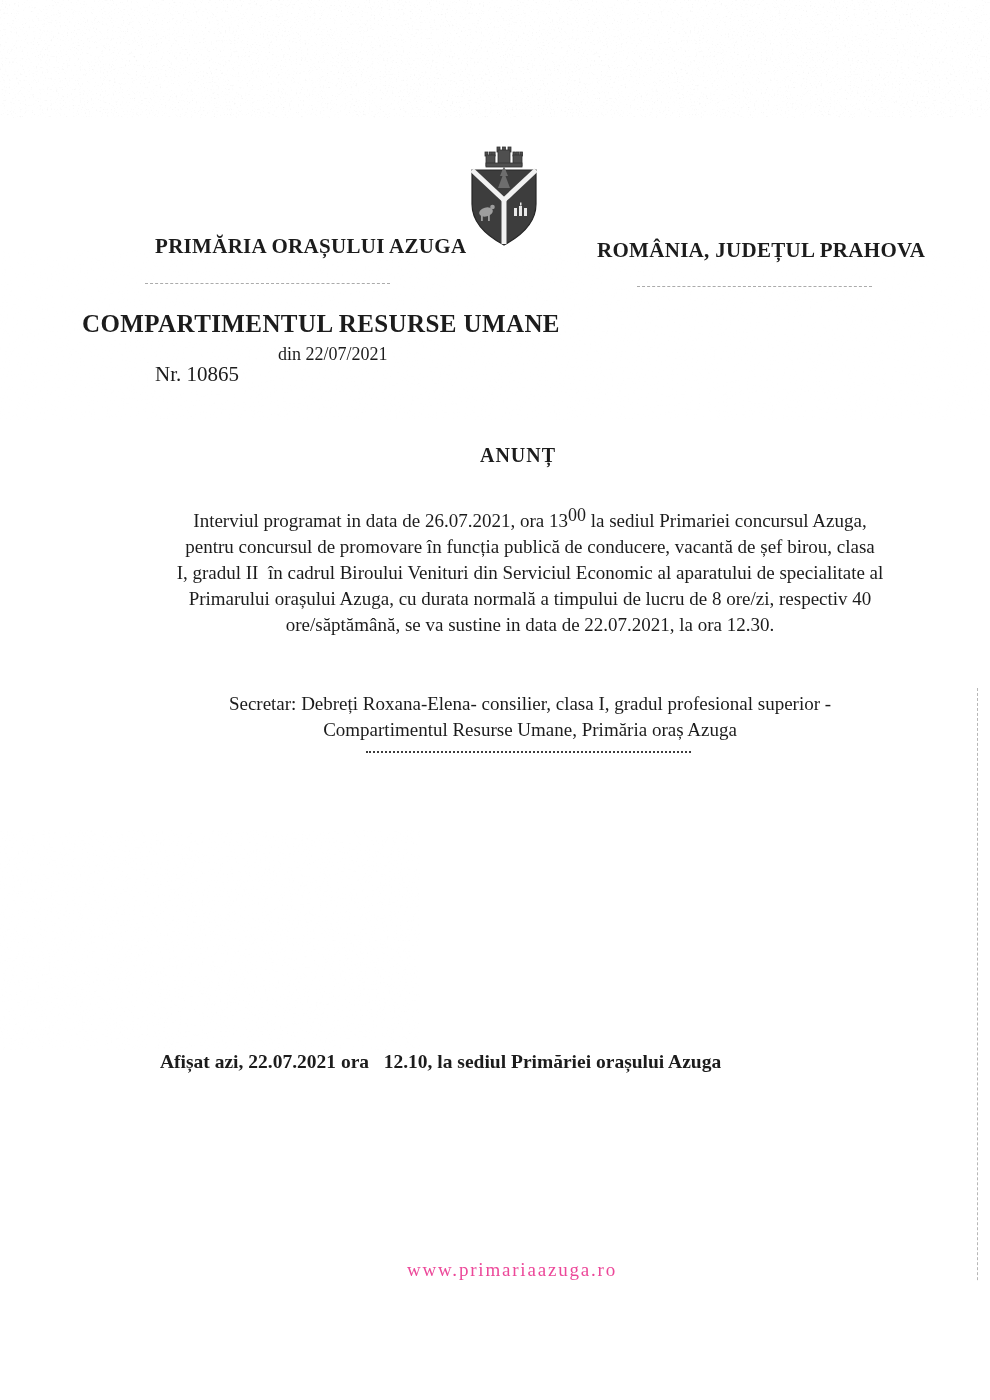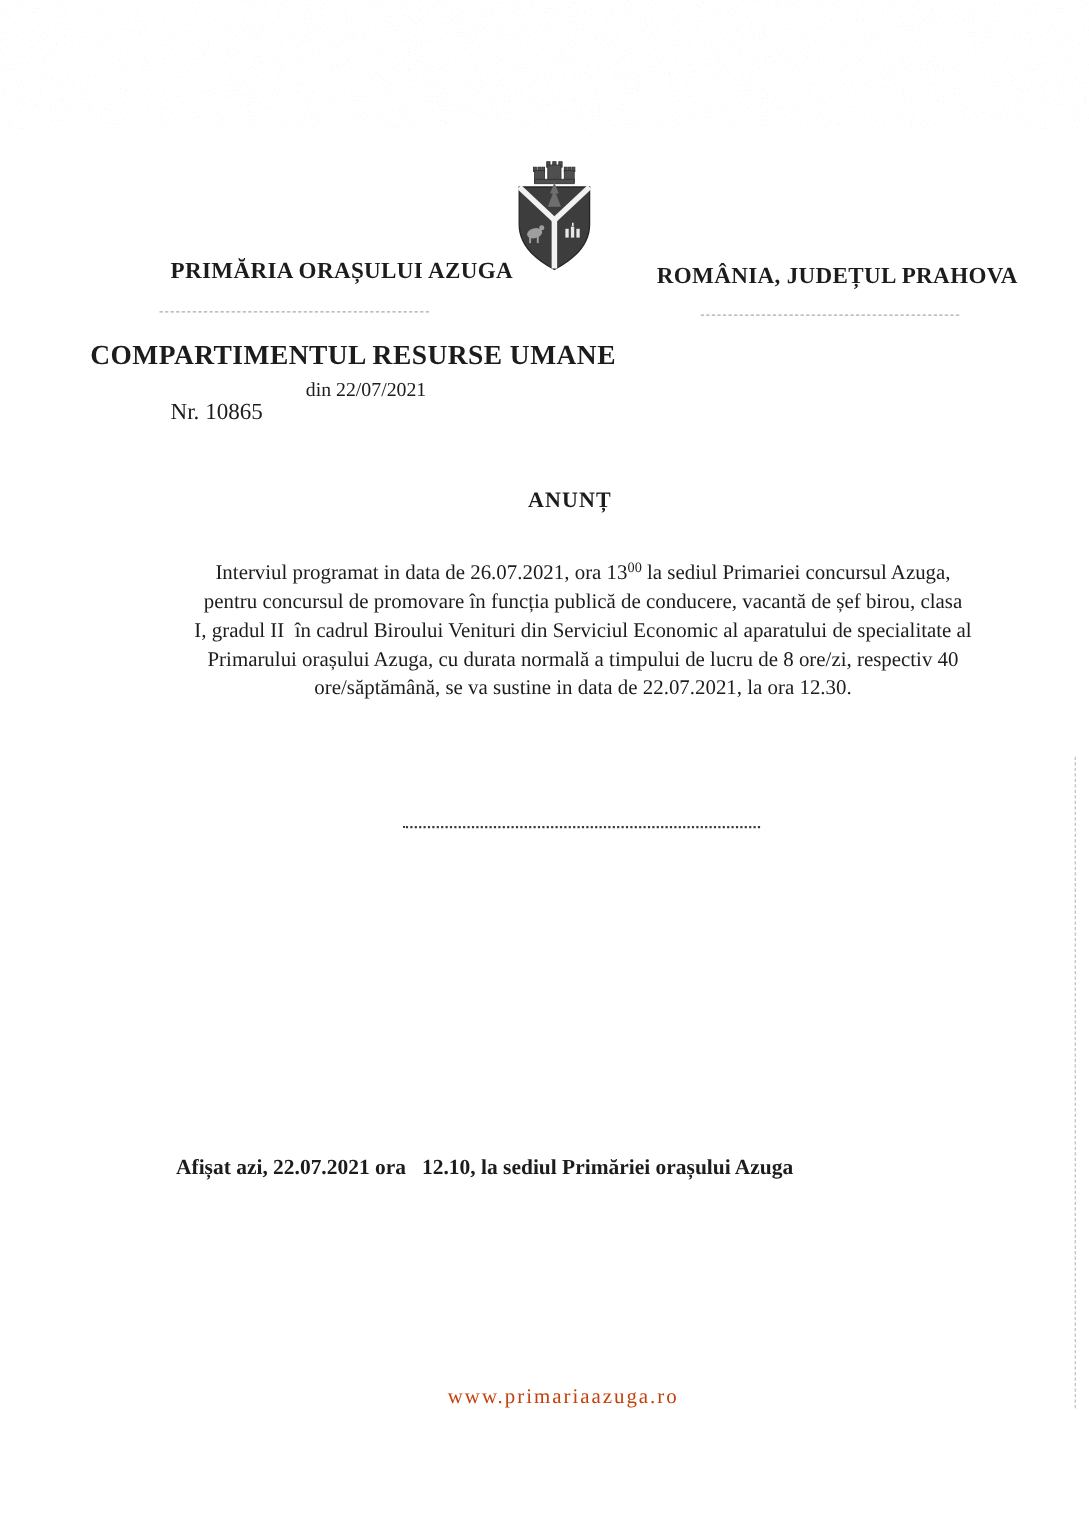--- a/index.html
+++ b/index.html
@@ -47,21 +47,21 @@
     white-space: nowrap;
     padding-left: 40px;
   }
 
   .body-block {
     left: 135px; top: 508px; width: 790px;
     text-align: center;
     font-size: 19px; line-height: 26px;
   }
   .body-line { white-space: pre; }
-  .sup { font-size: 13px; position: relative; top: -6px; }
+  .sup { font-size: 18px; position: relative; top: -6px; }
 
   .secretary-block {
     left: 135px; top: 691px; width: 790px;
     text-align: center;
     font-size: 19px; line-height: 26px;
   }
   .secretary-line { white-space: pre; }
 
   .dotted-sep {
     left: 366px; top: 751px; width: 325px; height: 0;
@@ -72,21 +72,21 @@
     left: 144px; top: 1051px;
     font-size: 19.5px; font-weight: bold;
     white-space: pre;
     margin-left: 16px;
   }
 
   .website {
     left: 34px; top: 1259px; width: 956px;
     text-align: center;
     font-size: 19px; letter-spacing: 1.8px;
-    color: #c2410c;
+    color: #ec4899;
     white-space: nowrap;
   }
 
   .scan-artifact-line {
     left: 977px; top: 688px; height: 702px; width: 0;
     border-left: 1px dashed #9a9a9a;
     opacity: 0.7;
   }
 </style>
 </head>
@@ -166,20 +166,24 @@
   <div class="abs heading">ANUNȚ</div>
 
   <div class="abs body-block">
     <div class="body-line"><span>Interviul programat in data de 26.07.2021, ora 13</span><span class="sup">00</span><span> la sediul Primariei concursul Azuga,</span></div>
     <div class="body-line">pentru concursul de promovare în funcția publică de conducere, vacantă de șef birou, clasa</div>
     <div class="body-line">I, gradul II  în cadrul Biroului Venituri din Serviciul Economic al aparatului de specialitate al</div>
     <div class="body-line">Primarului orașului Azuga, cu durata normală a timpului de lucru de 8 ore/zi, respectiv 40</div>
     <div class="body-line">ore/săptămână, se va sustine in data de 22.07.2021, la ora 12.30.</div>
   </div>
 
+  <div class="abs secretary-block">
+    <div class="secretary-line">Secretar: Debreți Roxana-Elena- consilier, clasa I, gradul profesional superior -</div>
+    <div class="secretary-line">Compartimentul Resurse Umane, Primăria oraș Azuga</div>
+  </div>
 
   <div class="abs dotted-sep"></div>
 
   <div class="abs posted">Afișat azi, 22.07.2021 ora   12.10, la sediul Primăriei orașului Azuga</div>
 
   <div class="abs website">www.primariaazuga.ro</div>
 
   <div class="abs scan-artifact-line"></div>
 
 </div>

